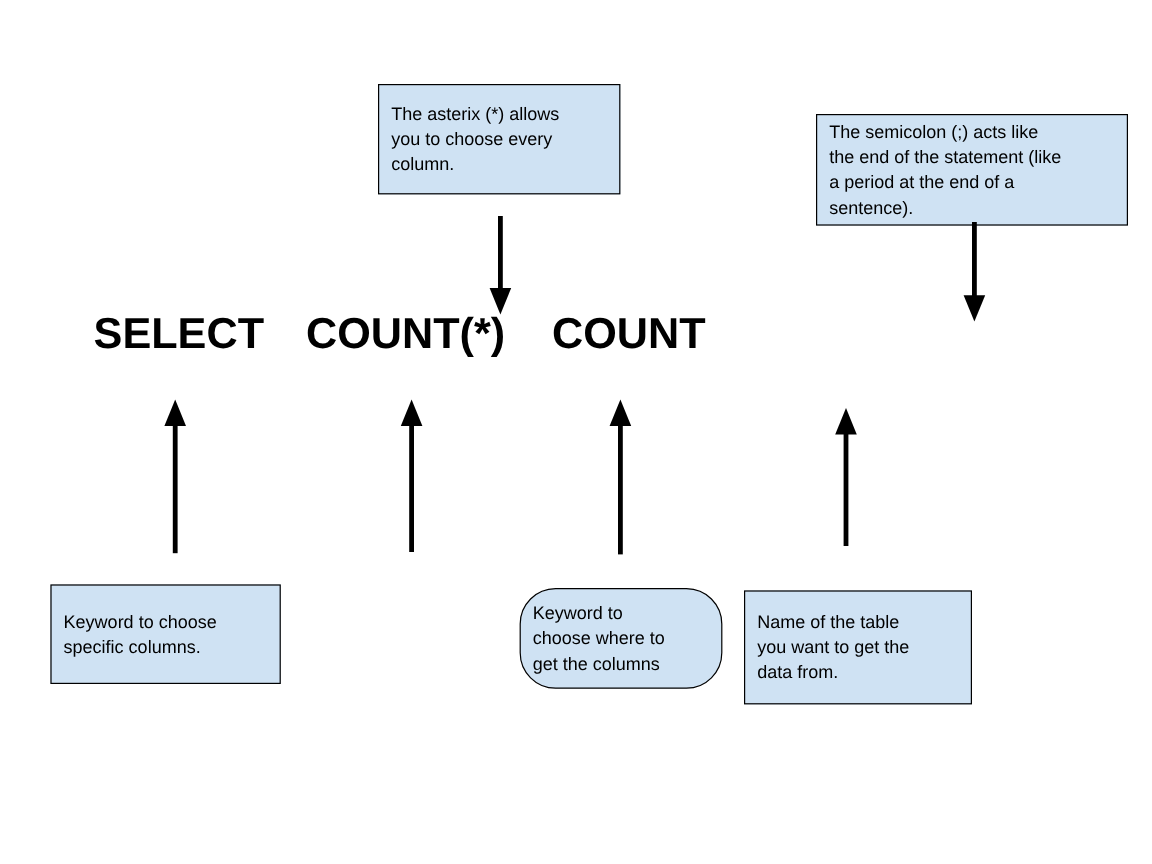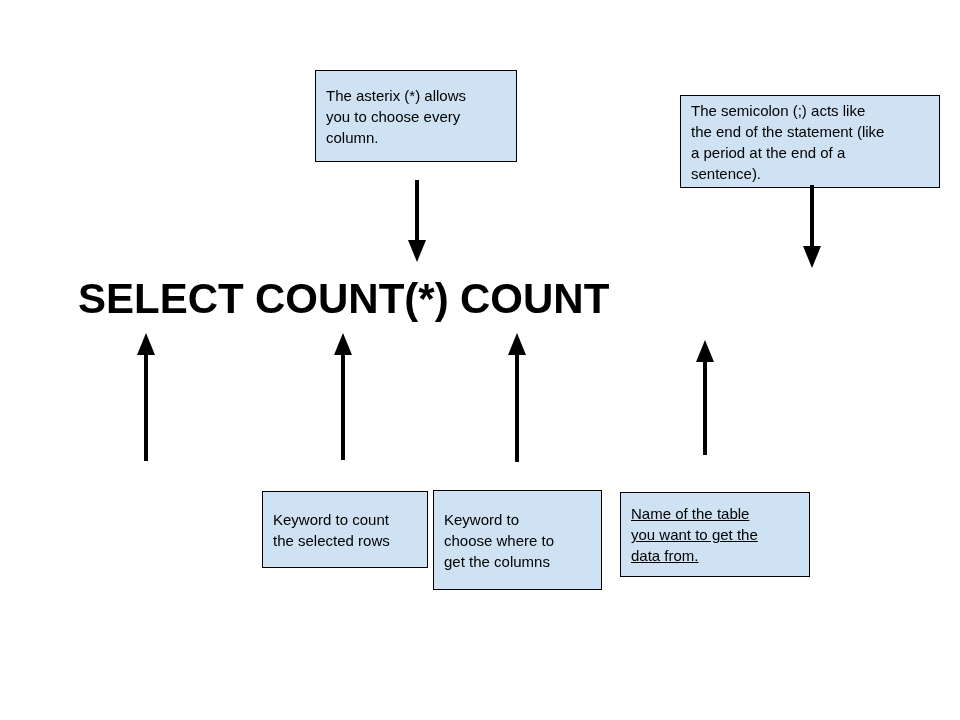--- a/index.html
+++ b/index.html
@@ -24,29 +24,29 @@
     padding: 0 10px;
     color: #000000;
     font-size: 15px;
     line-height: 21px;
     white-space: pre-line;
   }
   .co-asterisk  { left: 315px; top: 70px;  width: 202px; height: 92px; }
   .co-semicolon { left: 680px; top: 75px;  width: 260px; height: 93px; margin-top: 20px; }
   .co-select    { left: 42px;  top: 487px; width: 192px; height: 83px; }
   .co-count     { left: 262px; top: 491px; width: 166px; height: 77px; }
-  .co-from      { left: 433px; top: 490px; width: 169px; height: 100px; }
-  .co-table     { left: 620px; top: 492px; width: 190px; height: 85px; text-decoration: underline; }
+  .co-from      { left: 433px; top: 490px; width: 169px; height: 84px; border-radius: 30px; }
+  .co-table     { left: 620px; top: 492px; width: 190px; height: 95px; }
 
   
   .stmt-token {
     position: absolute;
-    top: 278px;
+    top: 257px;
     font-weight: bold;
-    font-size: 42px;
+    font-size: 36px;
     line-height: 42px;
     color: #000000;
     letter-spacing: 0px;
     white-space: nowrap;
   }
   .tok-select   { left: 78px; }
   .tok-count    { left: 255px; text-align: right; }
   .tok-from     { left: 460px; }
   .tok-database { left: 607px; }
 
@@ -120,23 +120,23 @@
   </div>
   <div class="arrow up ar-up-from">
     <div class="head"></div>
     <div class="shaft"></div>
   </div>
   <div class="arrow up ar-up-table">
     <div class="head"></div>
     <div class="shaft"></div>
   </div>
 
+  <div class="callout co-select">Keyword to choose
+specific columns.</div>
 
-  <div class="callout co-count">Keyword to count
-the selected rows</div>
 
   <div class="callout co-from">Keyword to
 choose where to
 get the columns</div>
 
   <div class="callout co-table">Name of the table
 you want to get the
 data from.</div>
 
 </div>

